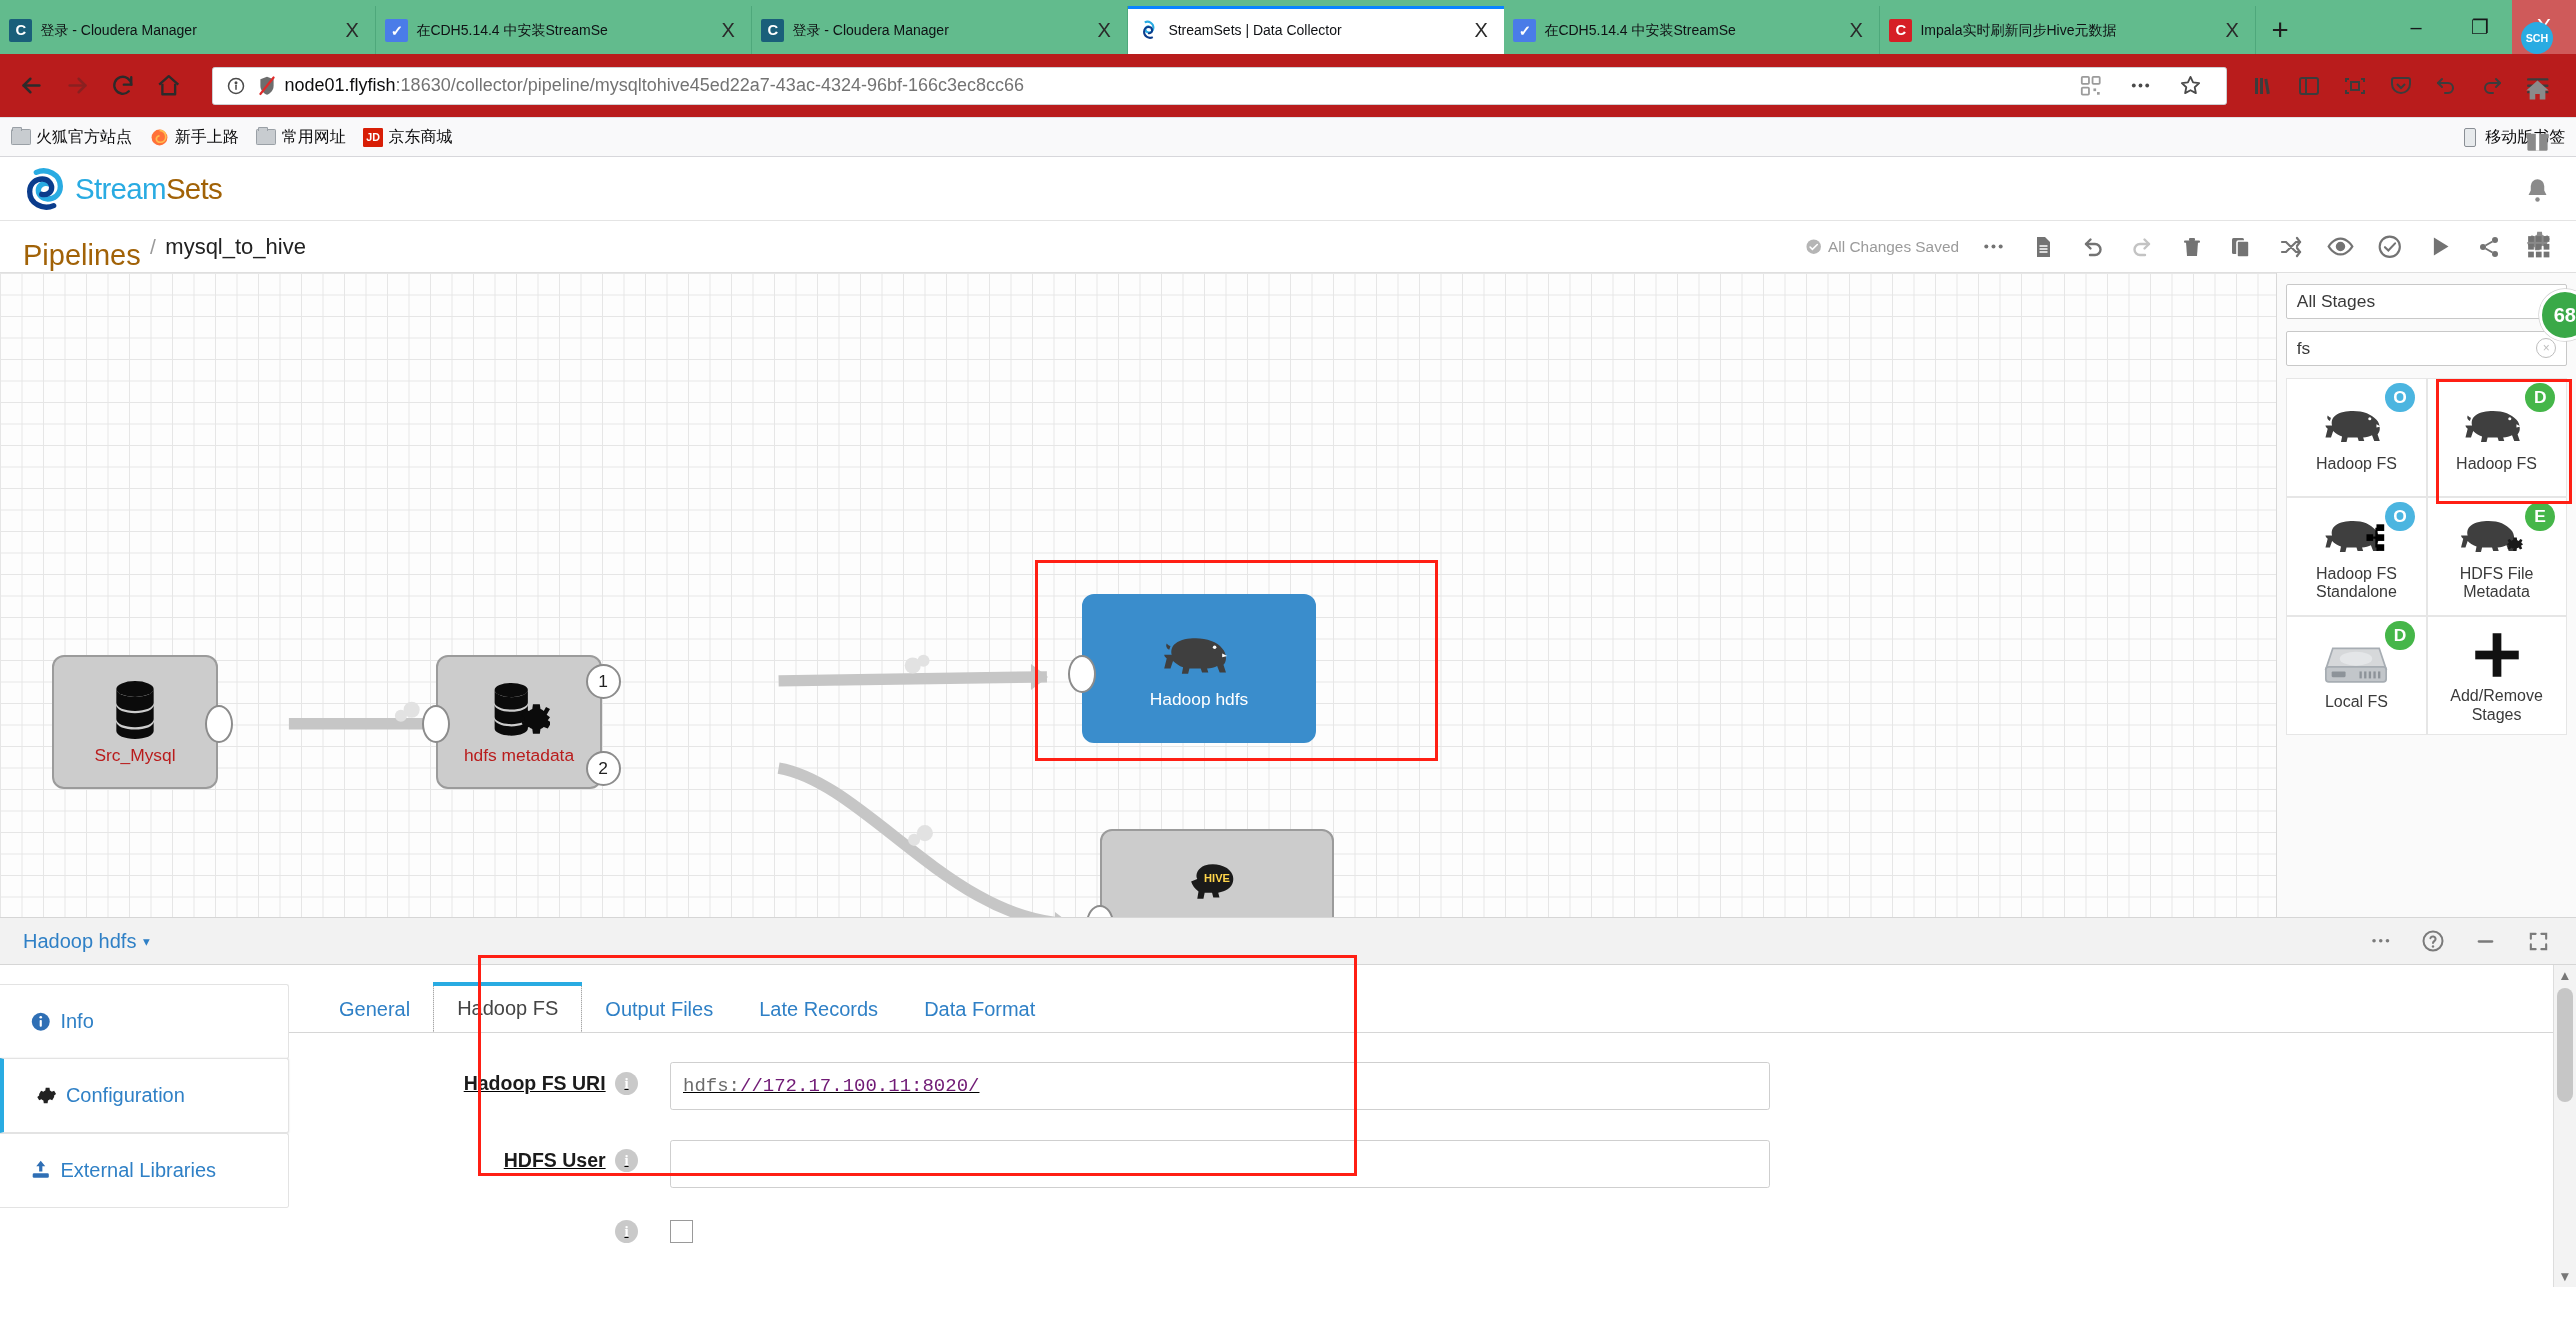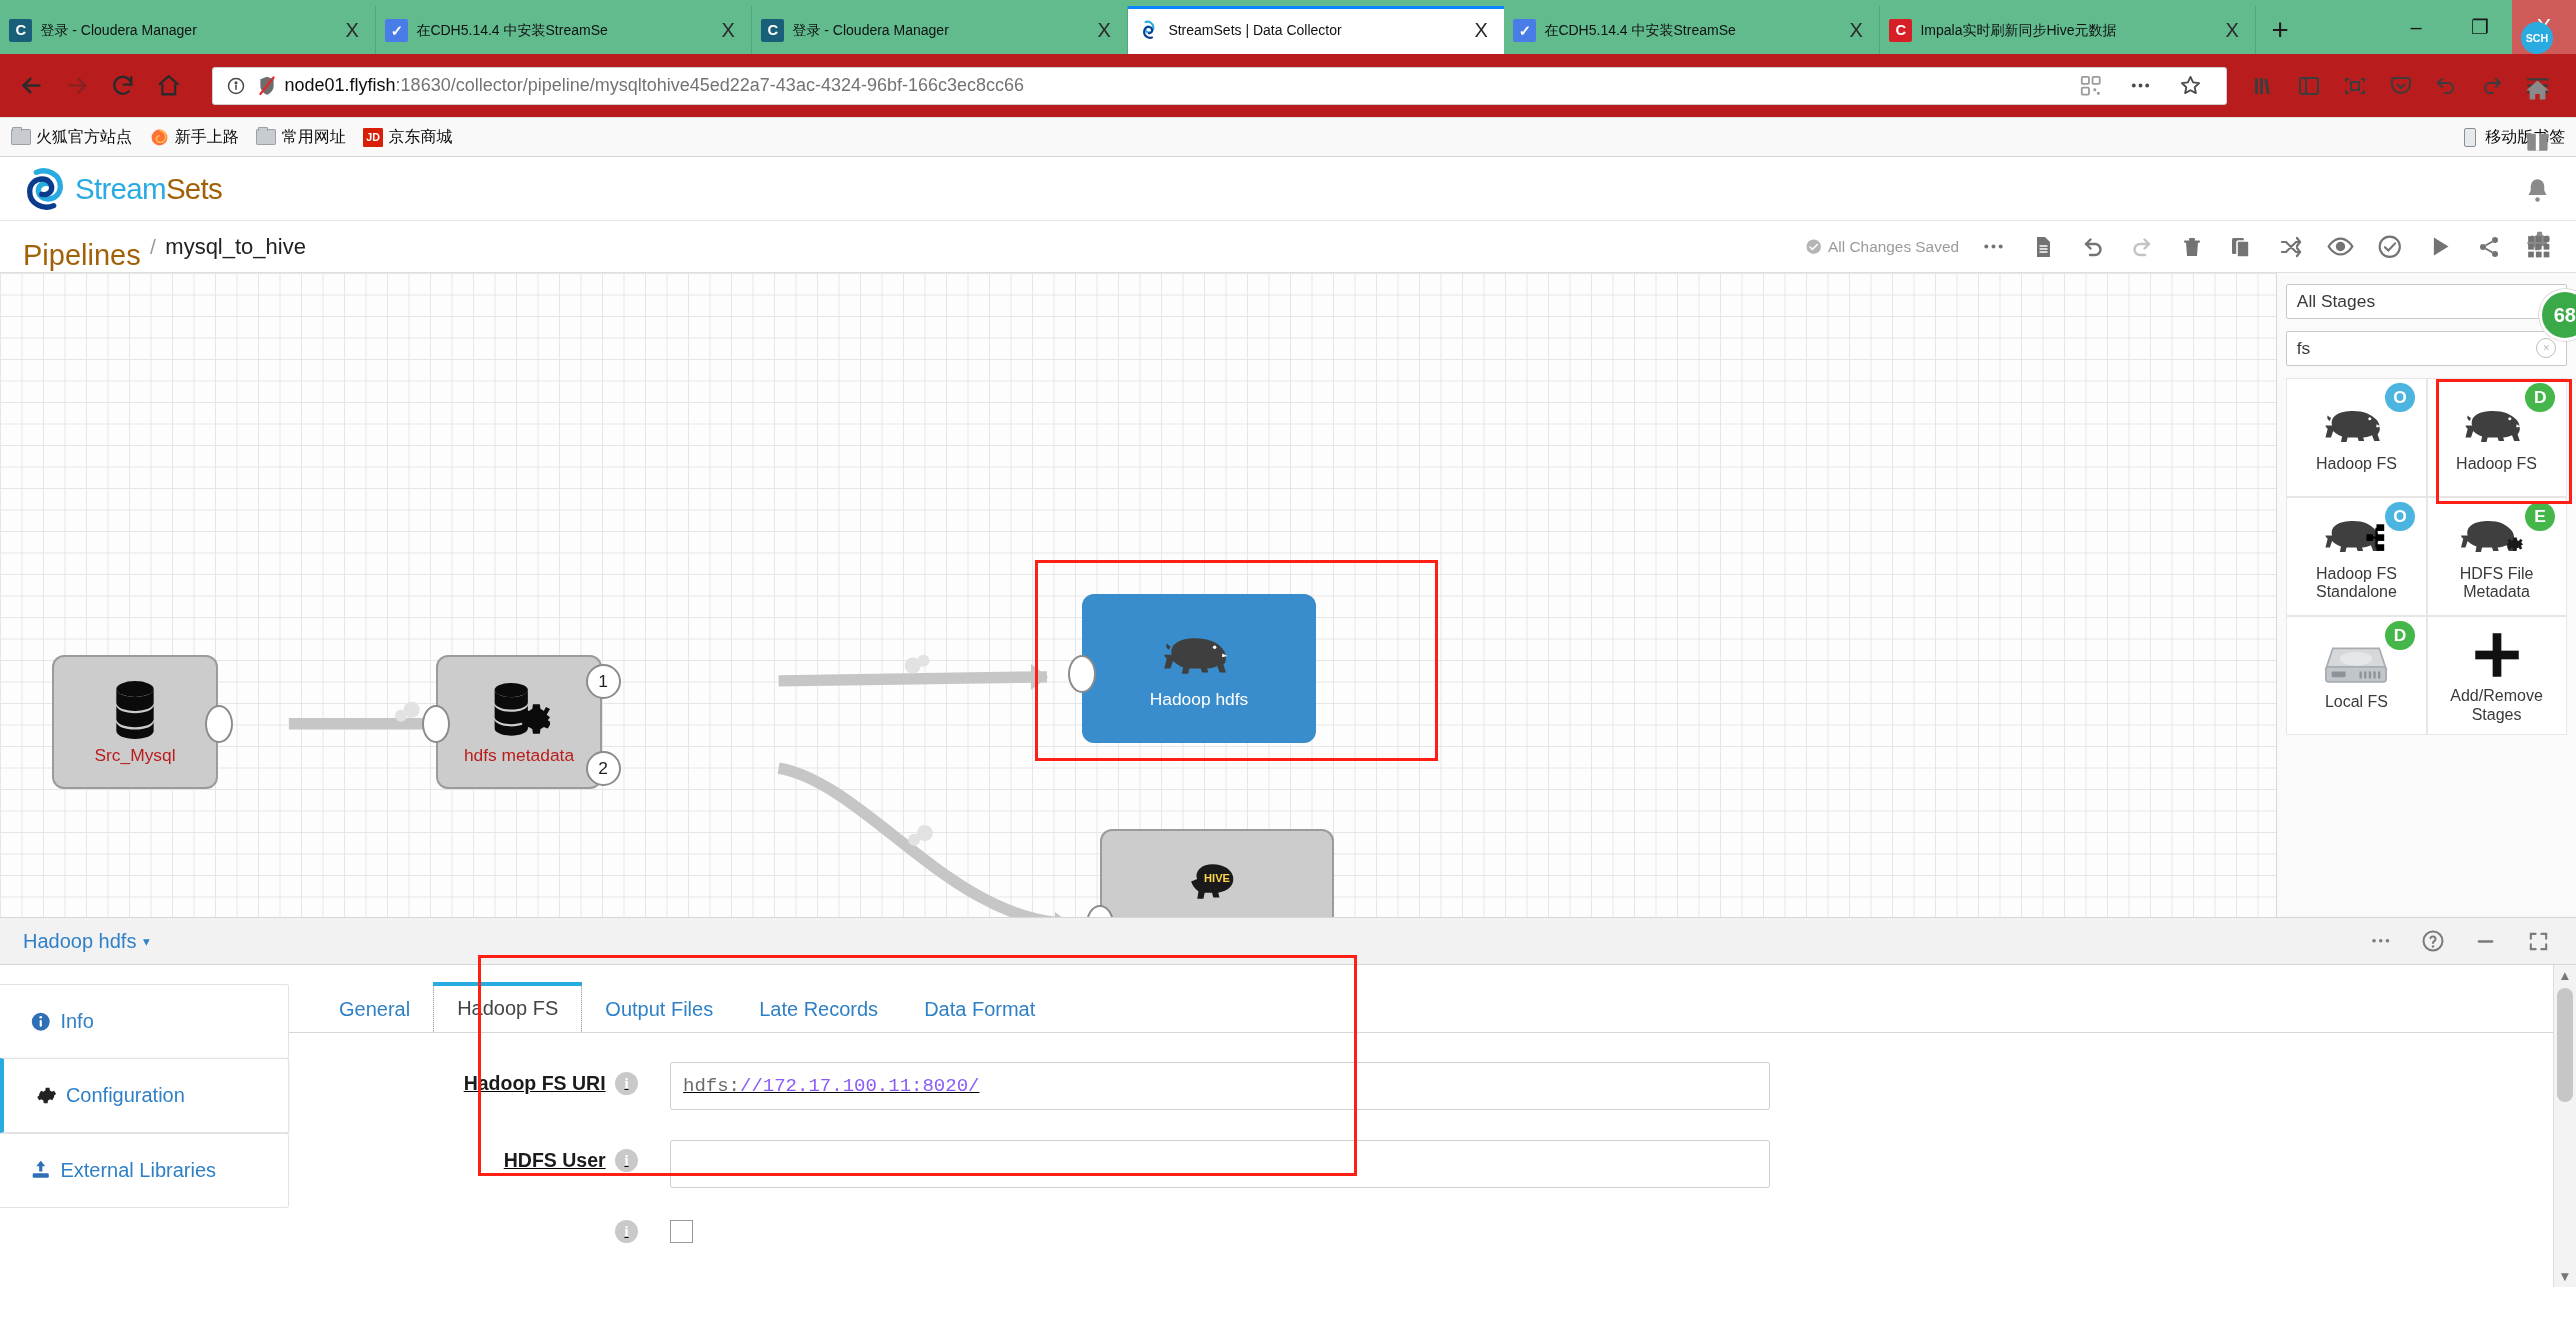--- a/index.html
+++ b/index.html
@@ -221,21 +221,21 @@
     width:23px;height:23px;border-radius:50%;background:#c9c9c9;color:#fff;
     font-size:14.8px; font-weight:bold; display:flex;align-items:center;justify-content:center;
     font-family:"Liberation Serif", serif;
   }
   .form-input {
     margin-left:32px; width:1100px; height:48px; border:0.7px solid #cfcfcf; border-radius:2.7px;
     background:#fff; display:flex; align-items:center; padding:0 12px;
     font-family:"Liberation Mono", monospace; font-size:19px;text-align:center;
   }
   .val-proto { color:#6b6b6b; }
-  .val-rest  { color:#8b5cf6; }
+  .val-rest  { color:#701a75; }
   .form-check { margin-left:32px; width:23px;height:23px;border:1.3px solid #9a9a9a;background:#fff;margin-top:9.4px;}
   .bp-scroll {
     position:absolute; right:0; top:0; width:23px; bottom:0; background:#f3f3f3;
     border-left:0.7px solid #ddd;
   }
   .bp-scroll .sb-up, .bp-scroll .sb-dn {
     height:21.5px; display:flex; align-items:center; justify-content:center; color:#777; font-size:13.4px;
   }
   .bp-scroll .sb-dn { position:absolute; bottom:0; left:0; right:0; }
   .bp-scroll .sb-thumb { position:absolute; top:23px; left:3.4px; width:16px; height:114px;

